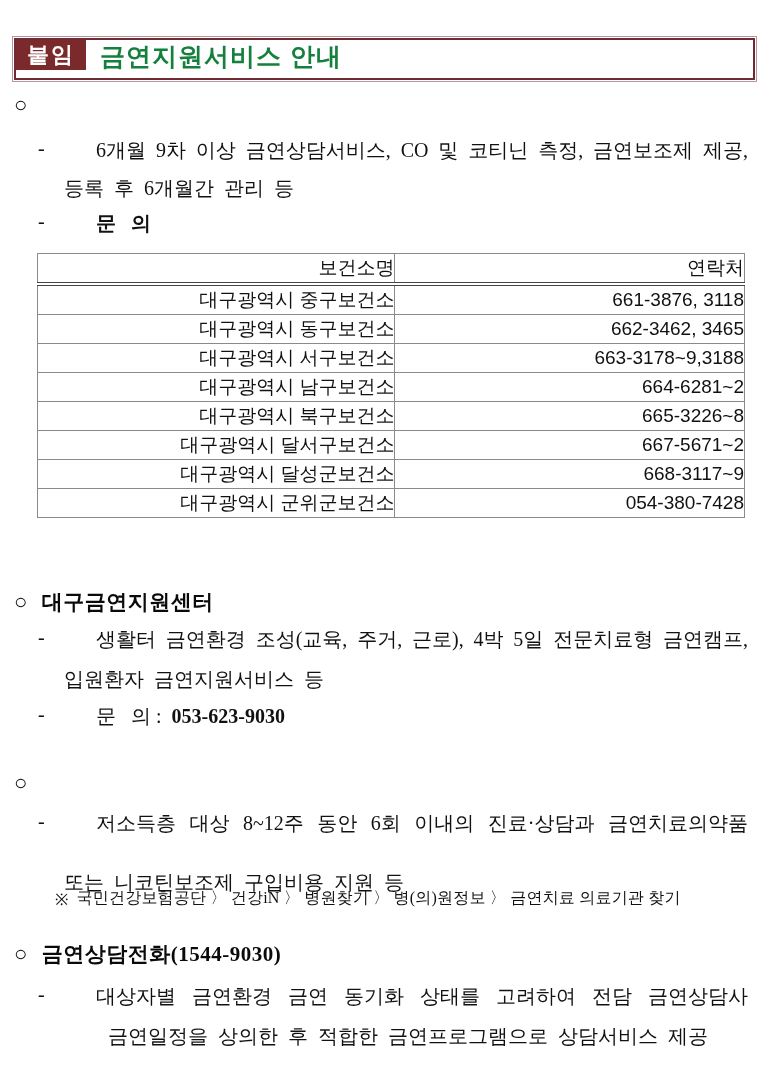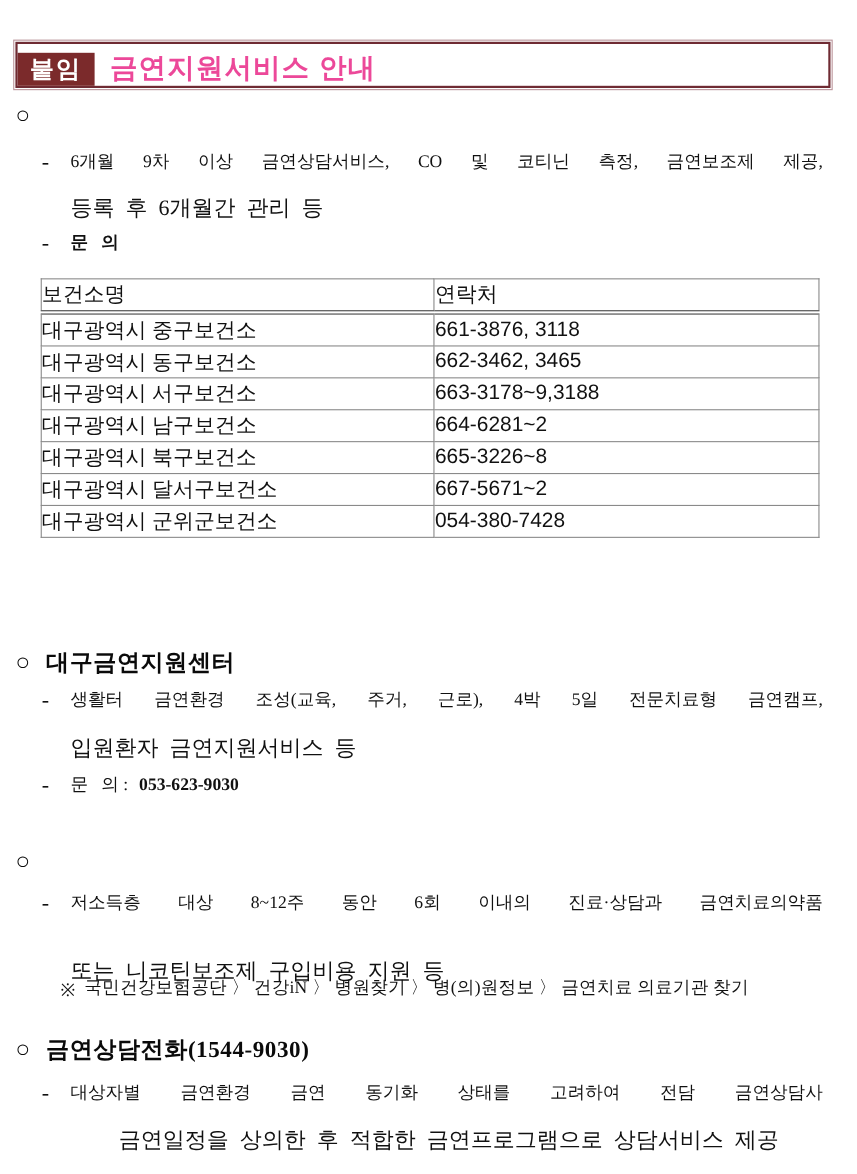--- a/index.html
+++ b/index.html
@@ -15,83 +15,83 @@
 
   
   .header-wrap {
     left:12px; top:36px; width:741px;
     border:1px solid #b republican;
   }
   .header-wrap { border:1px solid #bb949b; padding:1px; }
   .header-box {
     border:2px solid #6f2b33;
     height:38px;
-    display:flex; align-items:flex-end;
+    display:flex; align-items:flex-start;
     background:#ffffff;
   }
   .badge {
     background:#7b2a2b;
     color:#ffffff;
     font-family:"Liberation Sans", sans-serif;
     font-weight:bold;
     font-size:22px;
     width:70px;
     display:flex; align-items:center; justify-content:center;
     letter-spacing:2px;
     flex:0 0 auto;
   }
   .doc-title {
     font-family:"Liberation Sans", sans-serif;
     font-weight:bold;
     font-size:25px;
     letter-spacing:1px;
     display:flex; align-items:center;
     margin-left:14px;
-    color:#ec4899;
+    color:#15803d;
   }
 
   
   .sec-heading {
     display:flex; align-items:center;
     font-weight:bold;
     font-size:21px;
     letter-spacing:0.5px;
     color:#0a0a0a;
   }
   .sec-heading .circle {
     font-size:22px; font-weight:normal;
     margin-right:14px;
     line-height:1;
   }
 
   
   .dash-line { display:flex; width:710px; }
   .dash-line .dash { flex:0 0 26px; font-size:20px; }
-  .dash-line .txt { flex:1 1 auto; font-size:16px; }
+  .dash-line .txt { flex:1 1 auto; font-size:20px;margin-left:32px; }
   .justify { text-align:justify; text-align-last:justify; }
   .plain-line { font-size:20px; word-spacing:5px;text-align:right; }
   .pre { white-space:pre; }
   .bold { font-weight:bold; }
   .inq-num { font-weight:bold; margin-left:10px; }
 
   .note-line { display:flex; font-size:16px; letter-spacing:0.2px; }
   .note-line .note-mark { margin-right:8px; }
 
   
   table.contact {
     left:37px; top:253px;
     width:708px;
     border-collapse:collapse;
     font-family:"Liberation Sans", sans-serif;
     font-size:19px;
     color:#111;
   }
   table.contact th, table.contact td {
     border:1px solid #8a8a8a;
-    text-align:left;
+    text-align:right;
     vertical-align:middle;
     font-weight:normal;
     height:28px;
     padding:0;
   }
   table.contact { border:1px solid #6a6a6a; }
   table.contact thead th { border-bottom:4px double #444444; }
   table.contact col.c1 { width:358px; }
   table.contact col.c2 { width:350px; }
 </style>
@@ -151,20 +151,24 @@
     </tr>
     <tr>
       <td>대구광역시 북구보건소</td>
       <td>665-3226~8</td>
     </tr>
     <tr>
       <td>대구광역시 달서구보건소</td>
       <td>667-5671~2</td>
     </tr>
     <tr>
+      <td>대구광역시 달성군보건소</td>
+      <td>668-3117~9</td>
+    </tr>
+    <tr>
       <td>대구광역시 군위군보건소</td>
       <td>054-380-7428</td>
     </tr>
   </tbody>
 </table>
 
 <div class="abs sec-heading" style="left:14px; top:588px;">
   <span class="circle">○</span>
   <span>대구금연지원센터</span>
 </div>

